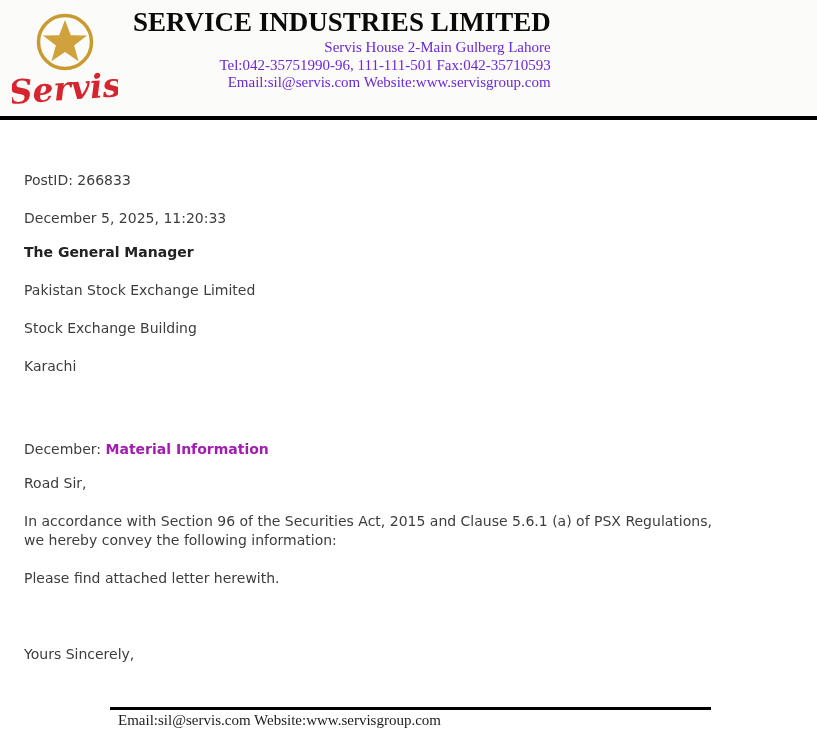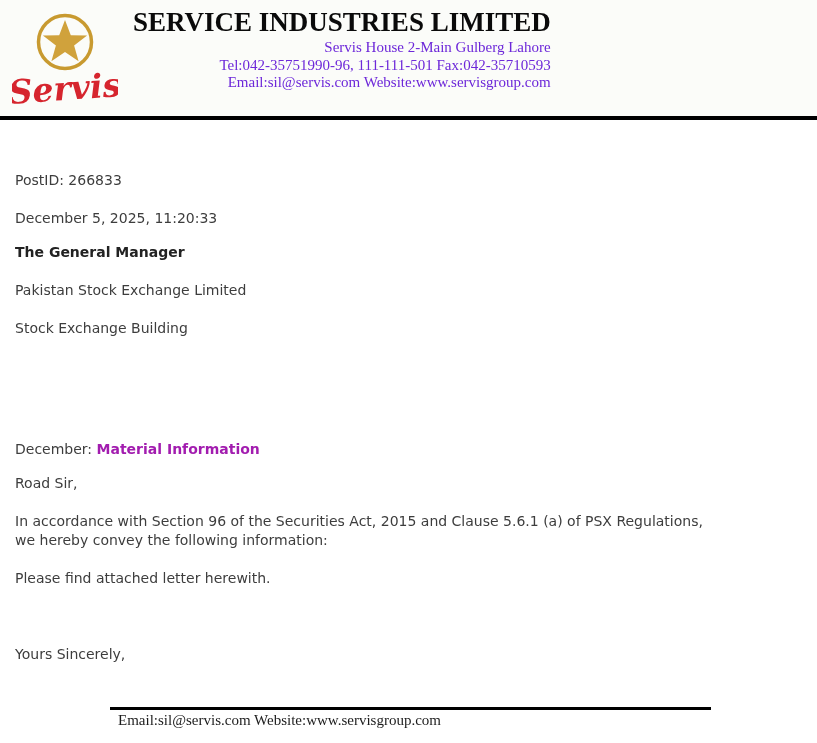--- a/index.html
+++ b/index.html
@@ -47,21 +47,21 @@
     font-size: 15px;
     line-height: 17.5px;
     color: #6d28d9;
     white-space: nowrap;
     text-align: right;
   }
 
   
   .block {
     position: absolute;
-    left: 15px;
+    left: 24px;
     font-size: 14px;
     line-height: 19px;
     color: #3d3d3d;
     white-space: pre-line;
   }
   .meta        { top: 152px; }
   .recipient   { top: 224px; }
   .recipient-title { font-weight: bold; color: #222222; }
   .subject     { top: 421px; }
   .subject-value { font-weight: bold; color: #a21caf; }
@@ -113,20 +113,21 @@
 
   <div class="block meta">
     <div>PostID: 266833</div>
     <div>December 5, 2025, 11:20:33</div>
   </div>
 
   <div class="block recipient">
     <div class="recipient-title">The General Manager</div>
     <div>Pakistan Stock Exchange Limited</div>
     <div>Stock Exchange Building</div>
+    <div>Karachi</div>
   </div>
 
   <div class="block subject">
     <span>December: </span><span class="subject-value">Material Information</span>
   </div>
 
   <div class="block salutation">Road Sir,</div>
 
   <div class="block paragraph">In accordance with Section 96 of the Securities Act, 2015 and Clause 5.6.1 (a) of PSX Regulations,
 we hereby convey the following information:</div>

